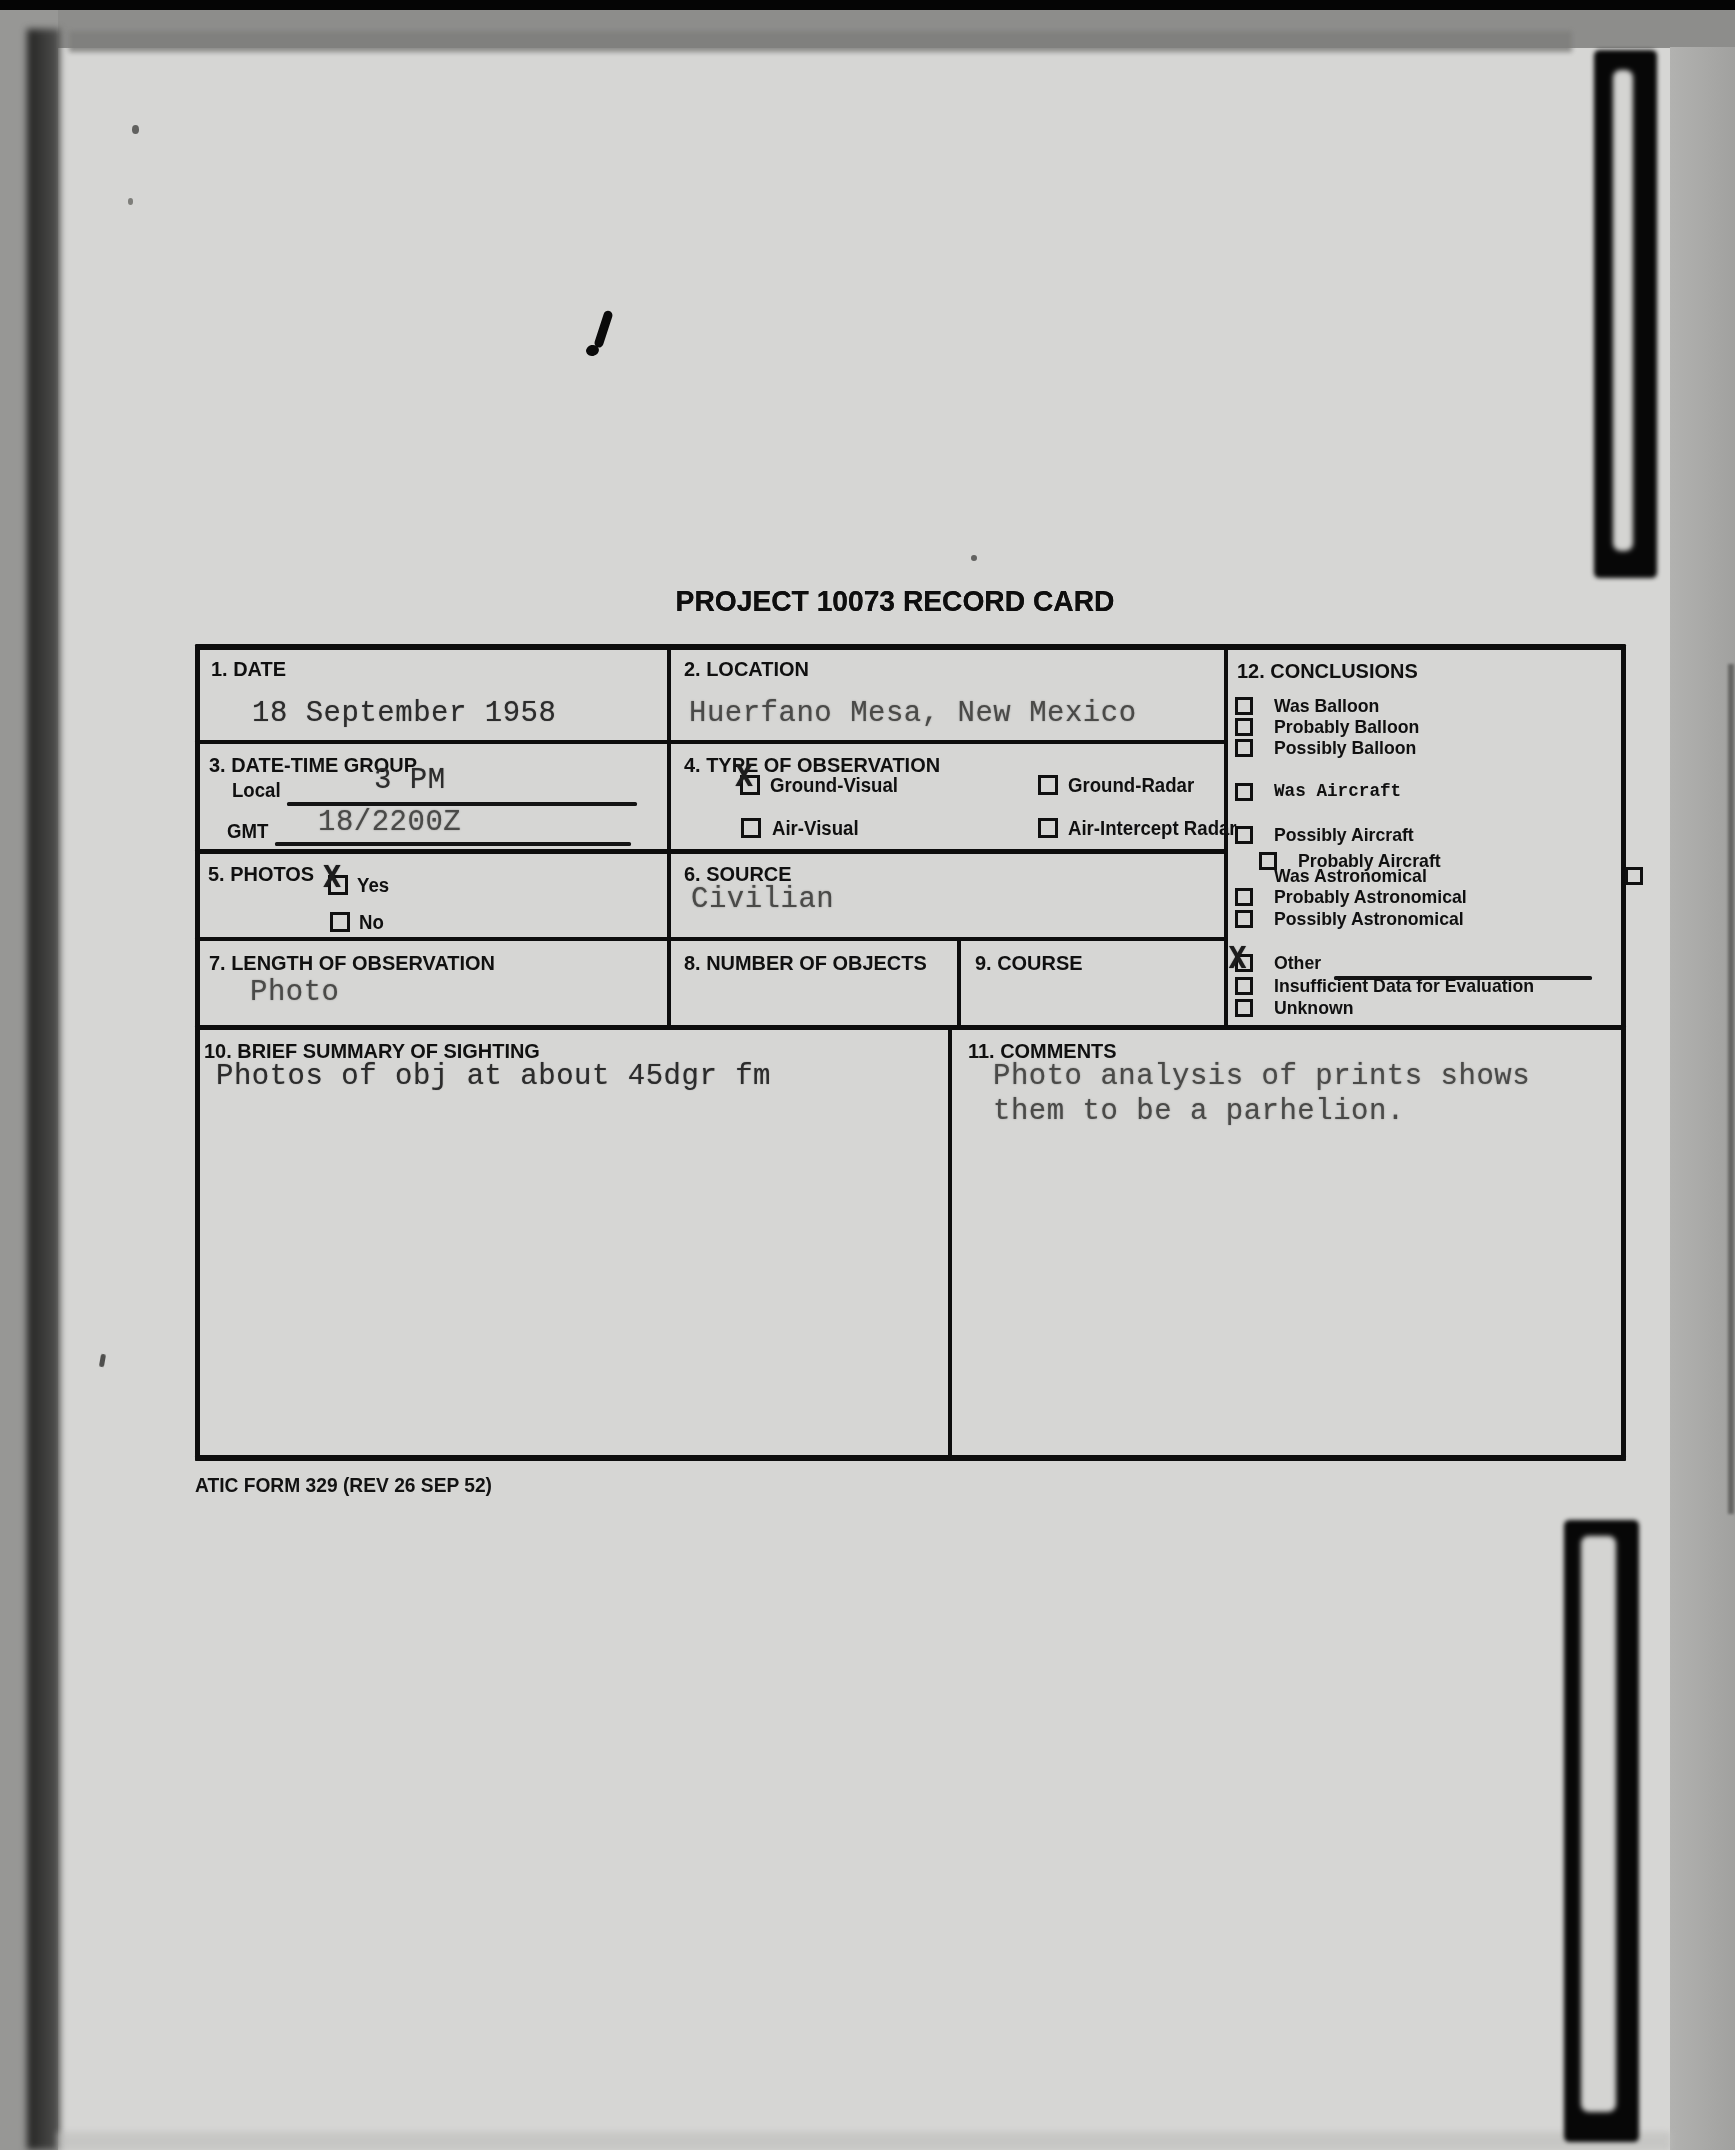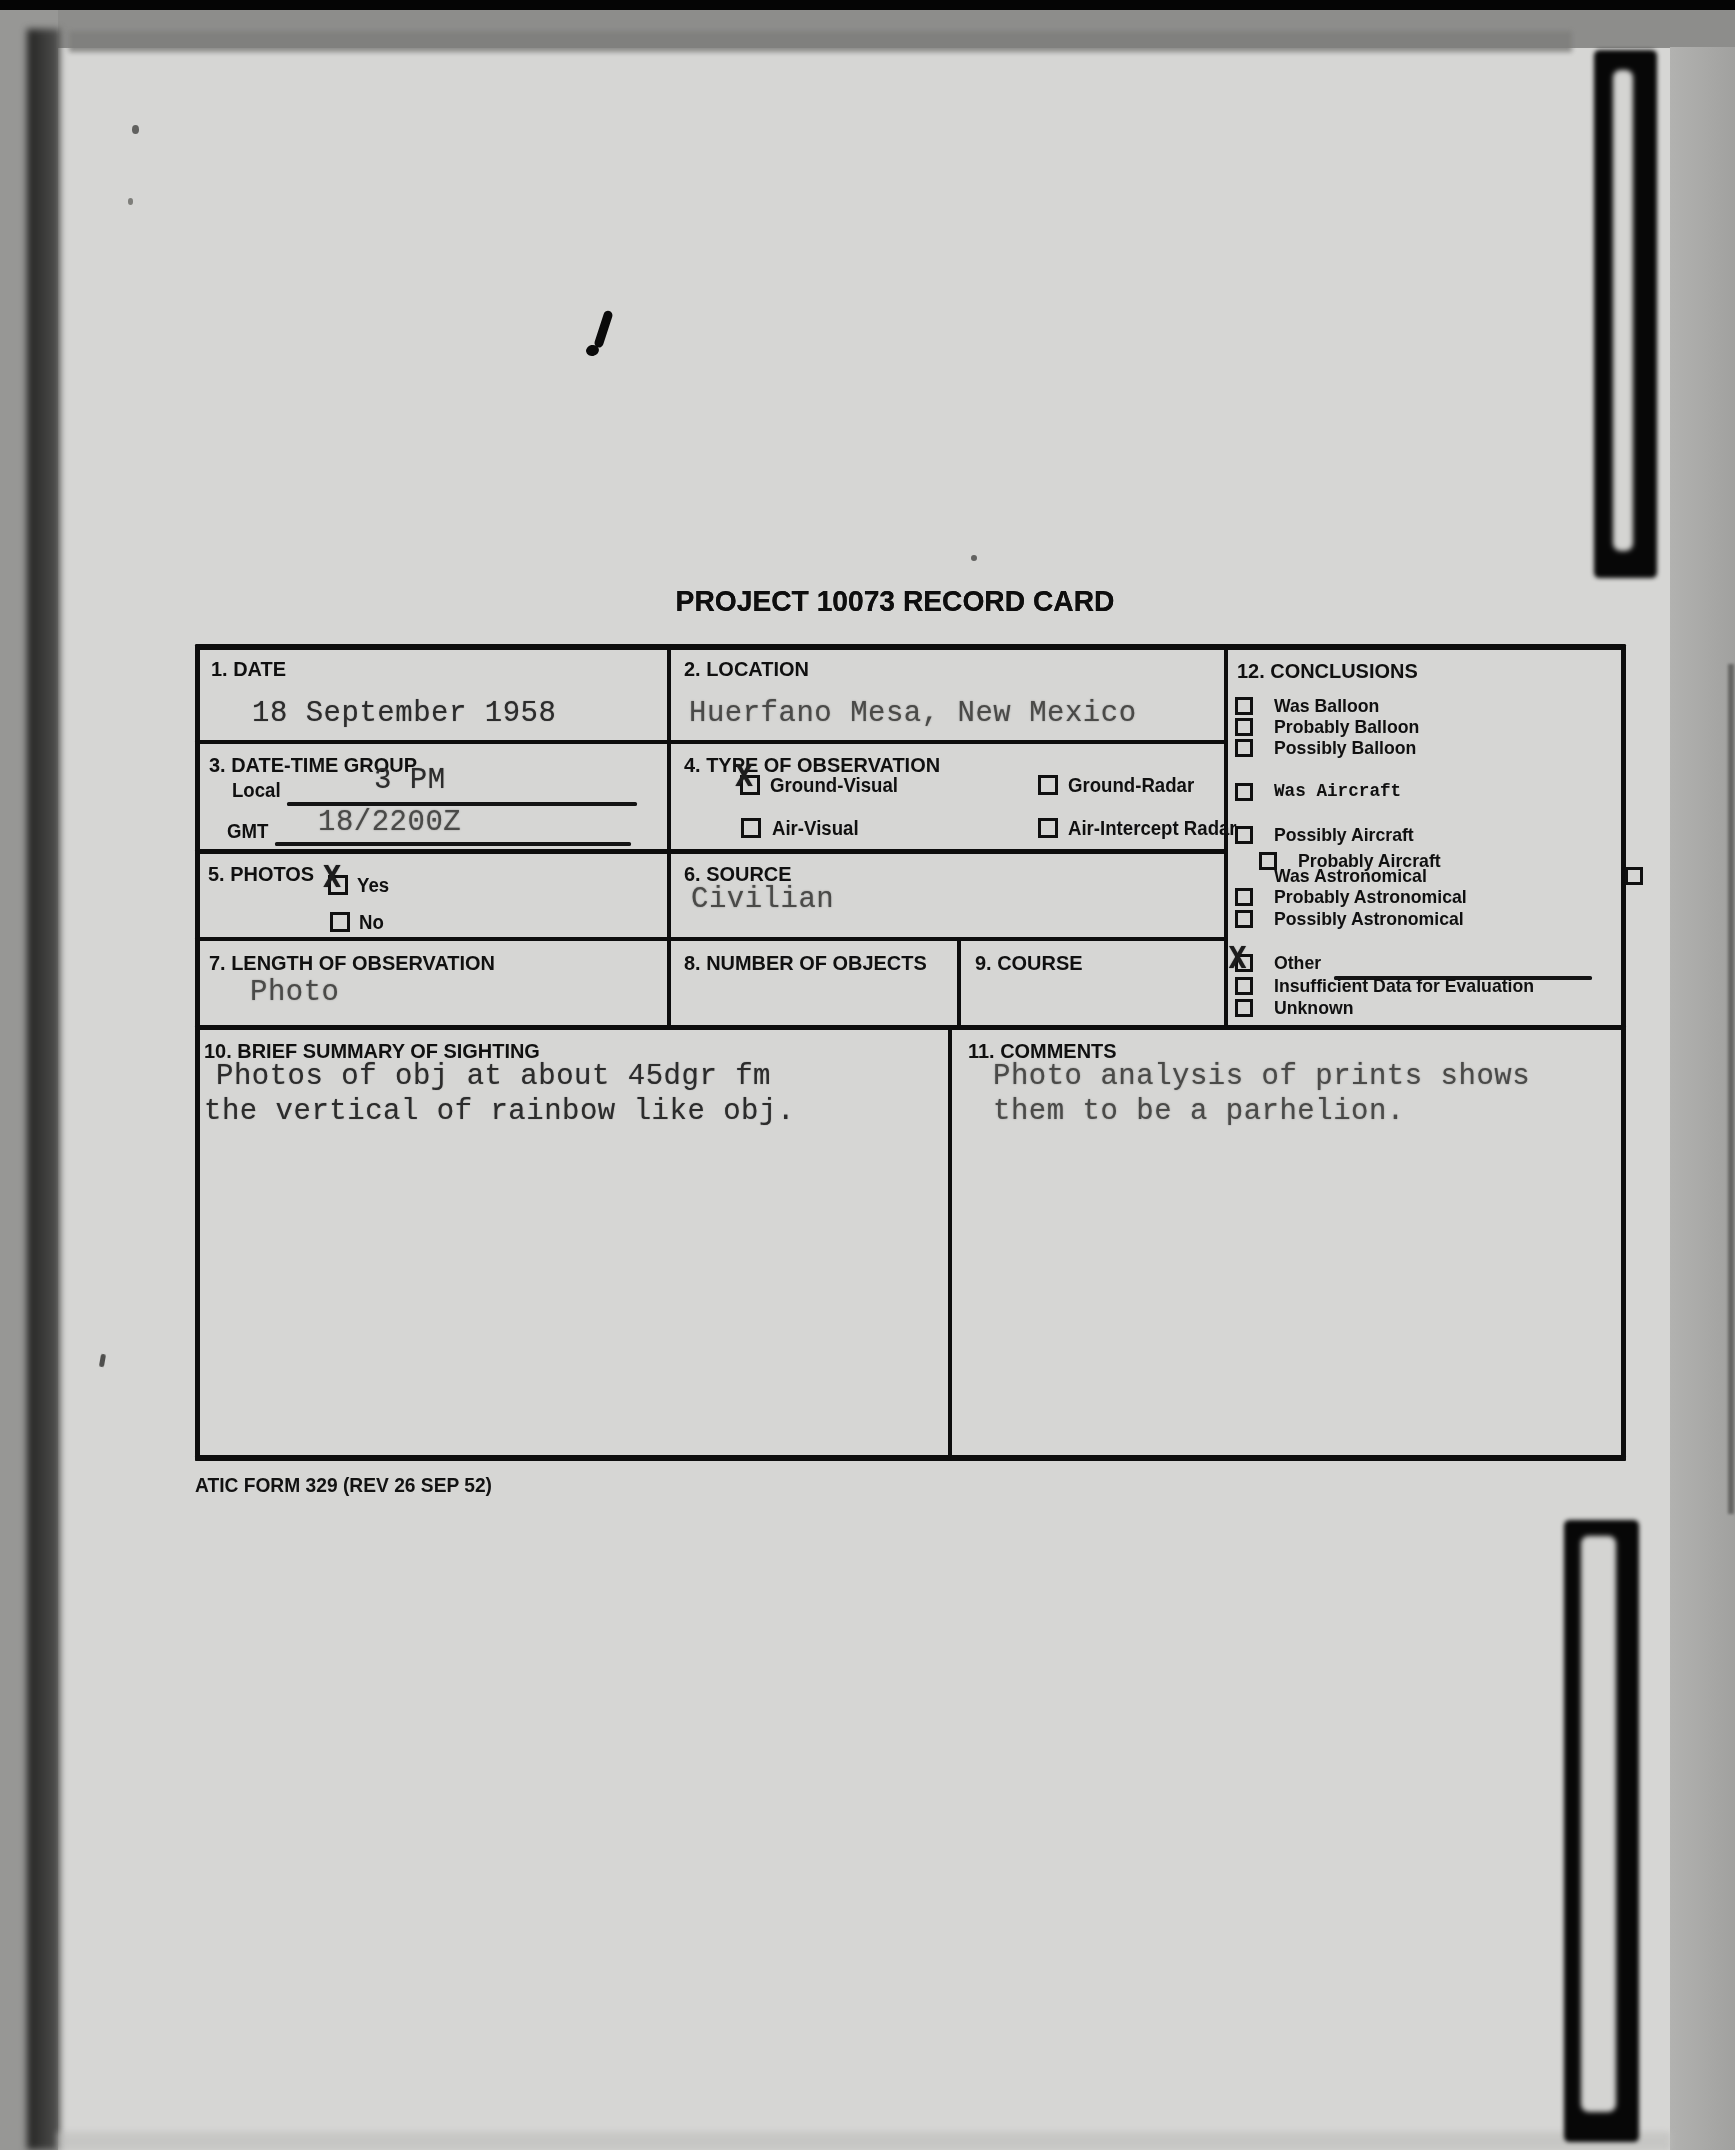--- a/index.html
+++ b/index.html
@@ -133,21 +133,20 @@
 
   <div class="lbl" style="left:209px;top:952px;">7. LENGTH OF OBSERVATION</div>
   <div class="typed faded" style="left:250px;top:976px;">Photo</div>
   <div class="lbl" style="left:684px;top:952px;">8. NUMBER OF OBJECTS</div>
   <div class="typed" style="left:690px;top:982px;"></div>
   <div class="lbl" style="left:975px;top:952px;">9. COURSE</div>
   <div class="typed" style="left:981px;top:982px;"></div>
 
   <div class="lbl" style="left:204px;top:1040px;">10. BRIEF SUMMARY OF SIGHTING</div>
   <div class="typed" style="left:216px;top:1060px;">Photos of obj at about 45dgr fm</div>
-  <div class="typed" style="left:204px;top:1095px;">the vertical of rainbow like obj.</div>
 
   <div class="lbl" style="left:968px;top:1040px;">11. COMMENTS</div>
   <div class="typed faded" style="left:993px;top:1060px;">Photo analysis of prints shows</div>
   <div class="typed faded" style="left:993px;top:1095px;">them to be a parhelion.</div>
 
   <div class="lbl" style="left:1237px;top:660px;">12. CONCLUSIONS</div>
 
   <div class="crow" style="top:697px;">
     <span class="cb cbs"></span>
     <span class="clabel">Was Balloon</span>

